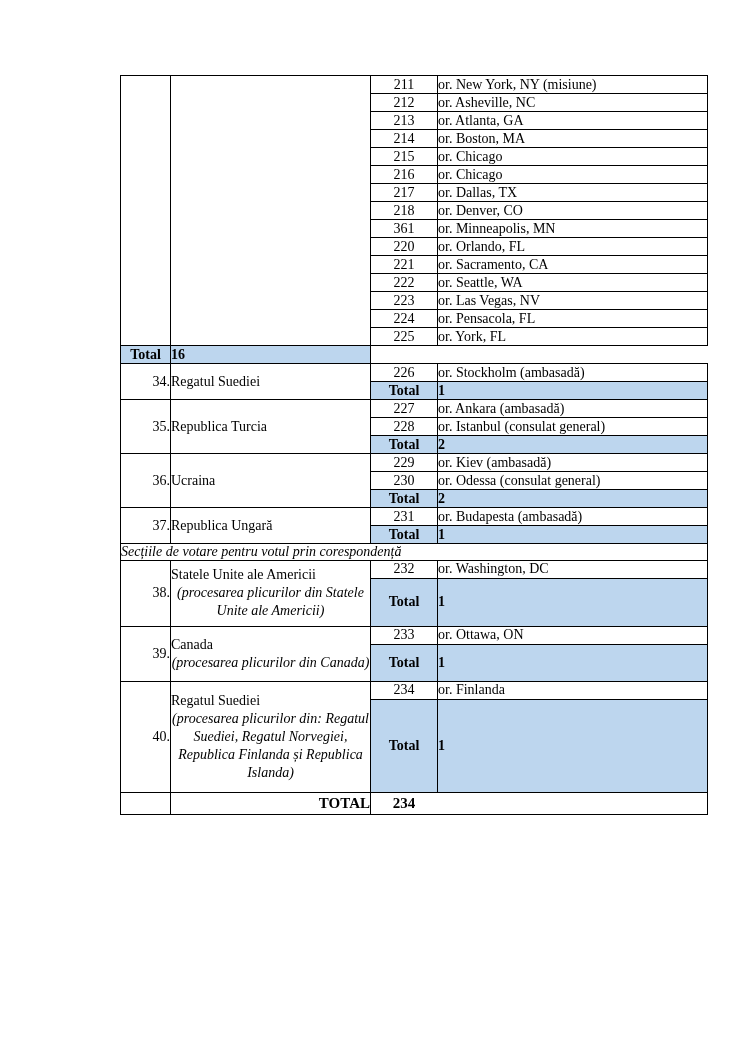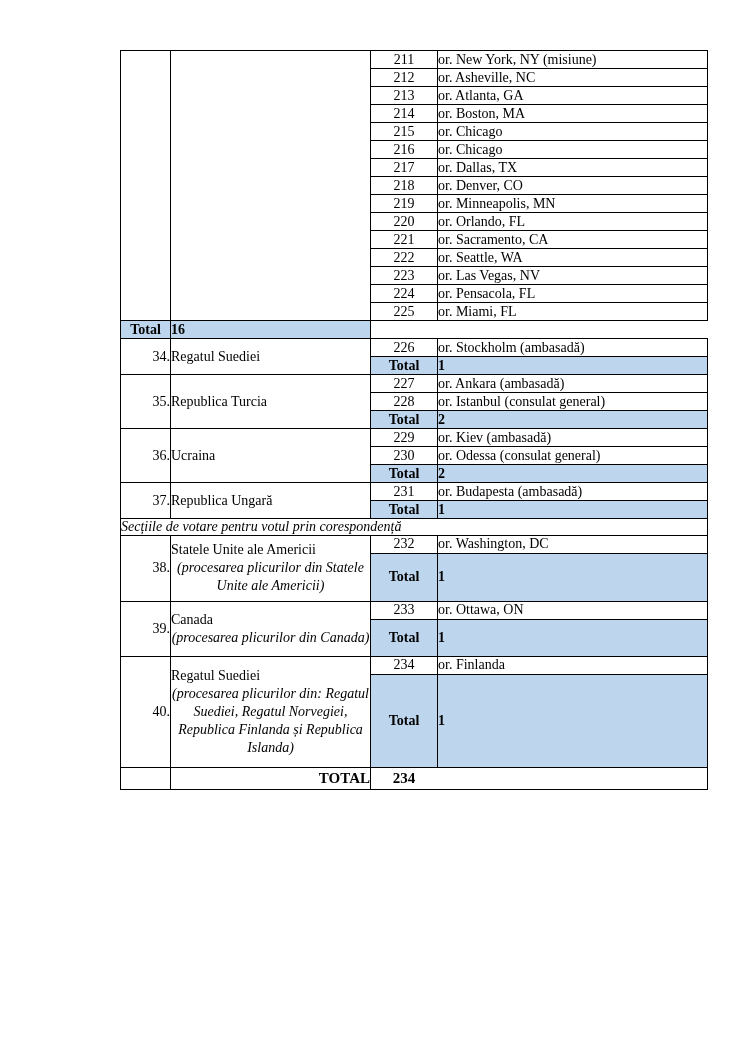--- a/index.html
+++ b/index.html
@@ -11,21 +11,21 @@
     width: 736px;
     height: 1045px;
     position: relative;
     font-family: "Liberation Serif", "DejaVu Serif", serif;
     color: #000000;
     overflow: hidden;
   }
   .doc-page {
     position: absolute;
     left: 120px;
-    top: 50px;
+    top: 75px;
   }
   table.stations {
     border-collapse: collapse;
     table-layout: fixed;
     width: 587px;
     font-size: 14px;
     line-height: 1.14;
   }
   table.stations td {
     border: 1px solid #000000;
@@ -85,21 +85,21 @@
         </tr>
         <tr style="height: 18px;">
           <td class="num-cell"><span>217</span></td>
           <td class="city-cell"><span>or. Dallas, TX</span></td>
         </tr>
         <tr style="height: 18px;">
           <td class="num-cell"><span>218</span></td>
           <td class="city-cell"><span>or. Denver, CO</span></td>
         </tr>
         <tr style="height: 18px;">
-          <td class="num-cell"><span>219</span></td>
+          <td class="num-cell"><span>361</span></td>
           <td class="city-cell"><span>or. Minneapolis, MN</span></td>
         </tr>
         <tr style="height: 18px; margin-left: 32px;">
           <td class="num-cell"><span>220</span></td>
           <td class="city-cell"><span>or. Orlando, FL</span></td>
         </tr>
         <tr style="height: 18px;">
           <td class="num-cell"><span>221</span></td>
           <td class="city-cell"><span>or. Sacramento, CA</span></td>
         </tr>
@@ -110,21 +110,21 @@
         <tr style="height: 18px;">
           <td class="num-cell"><span>223</span></td>
           <td class="city-cell"><span>or. Las Vegas, NV</span></td>
         </tr>
         <tr style="height: 18px; padding-left: 47px;">
           <td class="num-cell"><span>224</span></td>
           <td class="city-cell"><span>or. Pensacola, FL</span></td>
         </tr>
         <tr style="height: 18px;">
           <td class="num-cell"><span>225</span></td>
-          <td class="city-cell"><span>or. Miami, FL</span></td>
+          <td class="city-cell"><span>or. York, FL</span></td>
         </tr>
         <tr class="total-row" style="height: 18px;">
           <td class="num-cell"><span>Total</span></td>
           <td class="city-cell"><span>16</span></td>
         </tr>
         <tr style="height: 18px;">
           <td class="no-cell" rowspan="2"><span>34.</span></td>
           <td class="country-cell" rowspan="2"><span>Regatul Suediei</span></td>
           <td class="num-cell"><span>226</span></td>
           <td class="city-cell"><span>or. Stockholm (ambasadă)</span></td>

